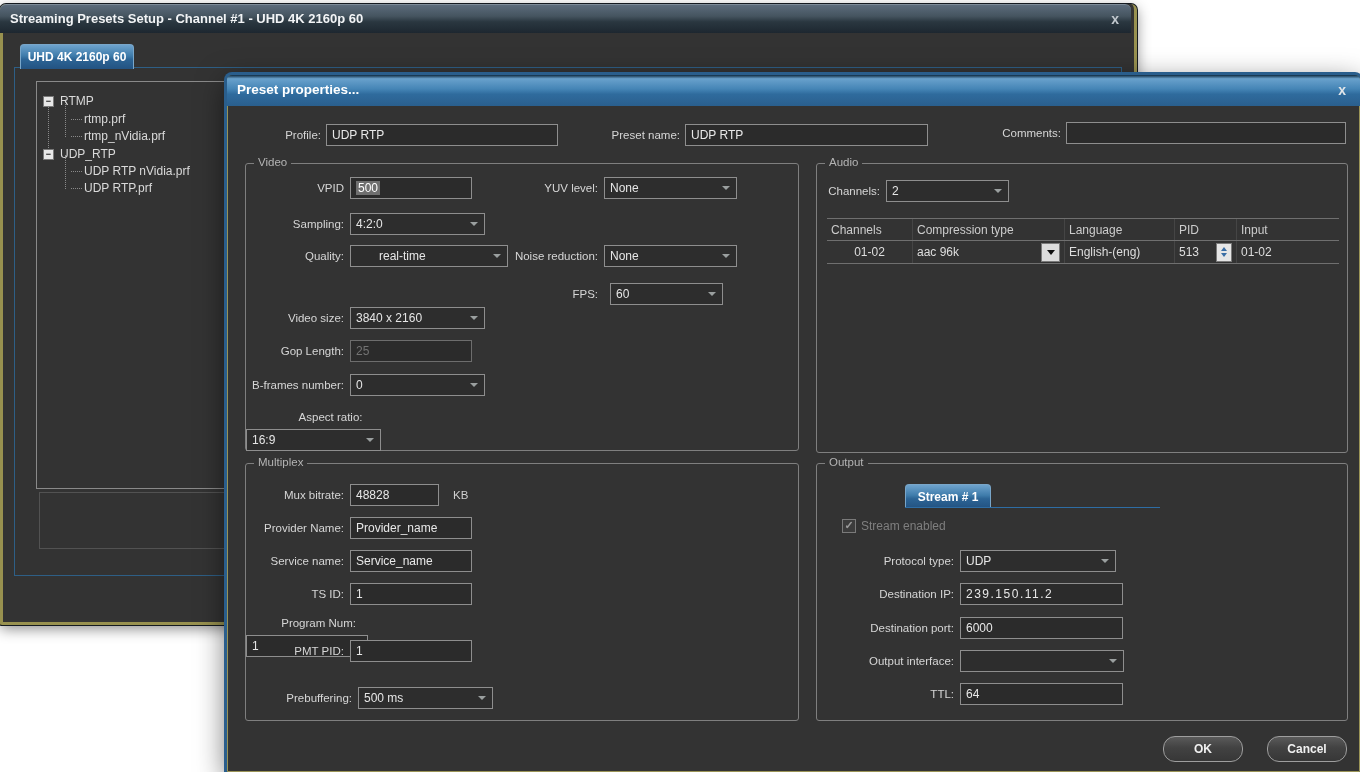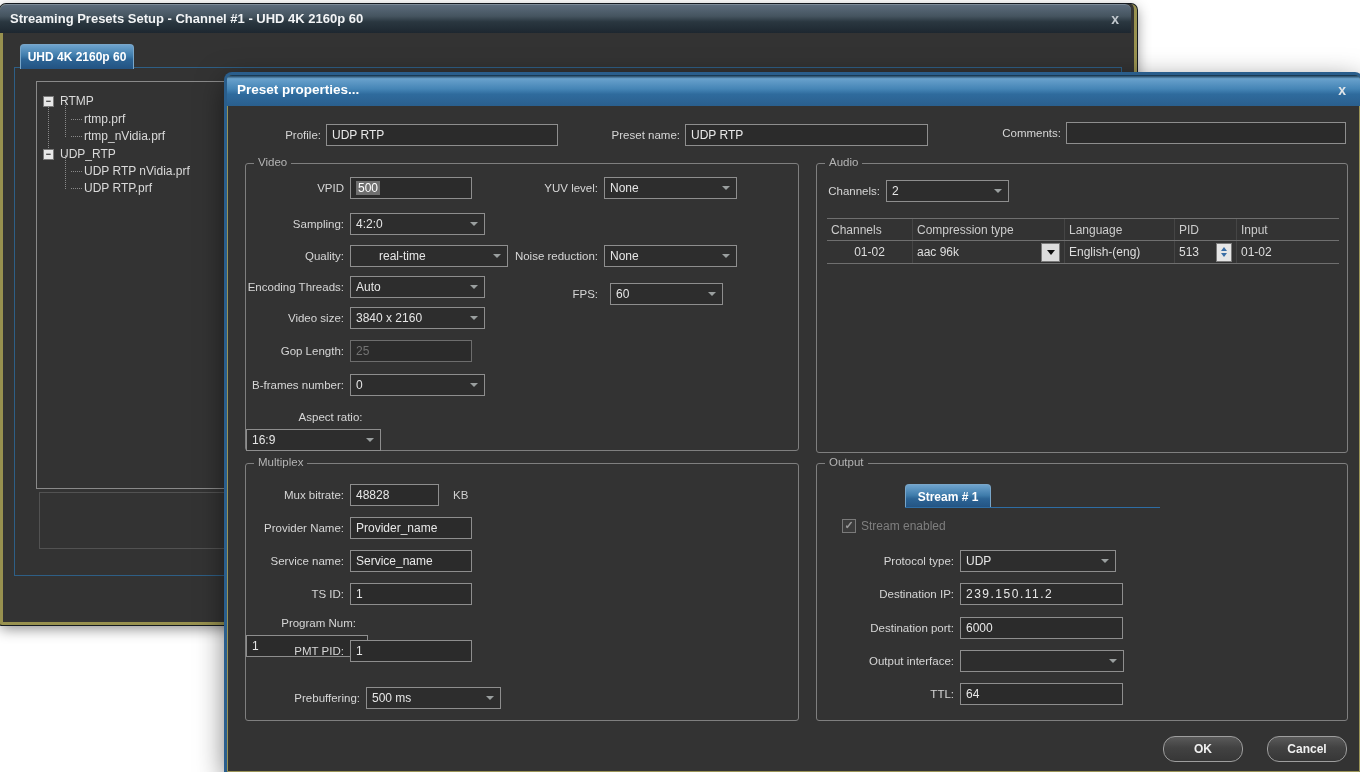--- a/index.html
+++ b/index.html
@@ -169,27 +169,20 @@
           <span class="arr"></span>
         </div>
       </div>
       <div class="frow" style="left:0;top:81px;">
         <span class="flabel" style="width:98px;">Quality:</span>
         <div class="sel" style="width:110px;padding-left:28px;">
           <span>real-time</span>
           <span class="arr"></span>
         </div>
       </div>
-      <div class="frow" style="left:0;top:112px;">
-        <span class="flabel" style="width:98px;">Encoding Threads:</span>
-        <div class="sel" style="width:110px;">
-          <span>Auto</span>
-          <span class="arr"></span>
-        </div>
-      </div>
       <div class="frow" style="left:0;top:143px;">
         <span class="flabel" style="width:98px;">Video size:</span>
         <div class="sel" style="width:110px;">
           <span>3840 x 2160</span>
           <span class="arr"></span>
         </div>
       </div>
       <div class="frow" style="left:0;top:176px;">
         <span class="flabel" style="width:98px;">Gop Length:</span>
         <div class="inp dis" style="width:110px;">
@@ -307,21 +300,21 @@
         <div class="inp" style="width:110px;">
           <span>1</span>
         </div>
       </div>
       <div class="frow" style="left:0;top:176px;">
         <span class="flabel" style="width:98px;">PMT PID:</span>
         <div class="inp" style="width:110px;">
           <span>1</span>
         </div>
       </div>
-      <div class="frow" style="left:16px;top:223px;">
+      <div class="frow" style="left:8px;top:223px;">
         <span class="flabel" style="width:98px;">Prebuffering:</span>
         <div class="sel" style="width:110px;">
           <span>500 ms</span>
           <span class="arr"></span>
         </div>
       </div>
     </div>
 
     <div class="grp" style="left:588px;top:387px;width:530px;height:256px;">
       <span class="gcap">Output</span>

